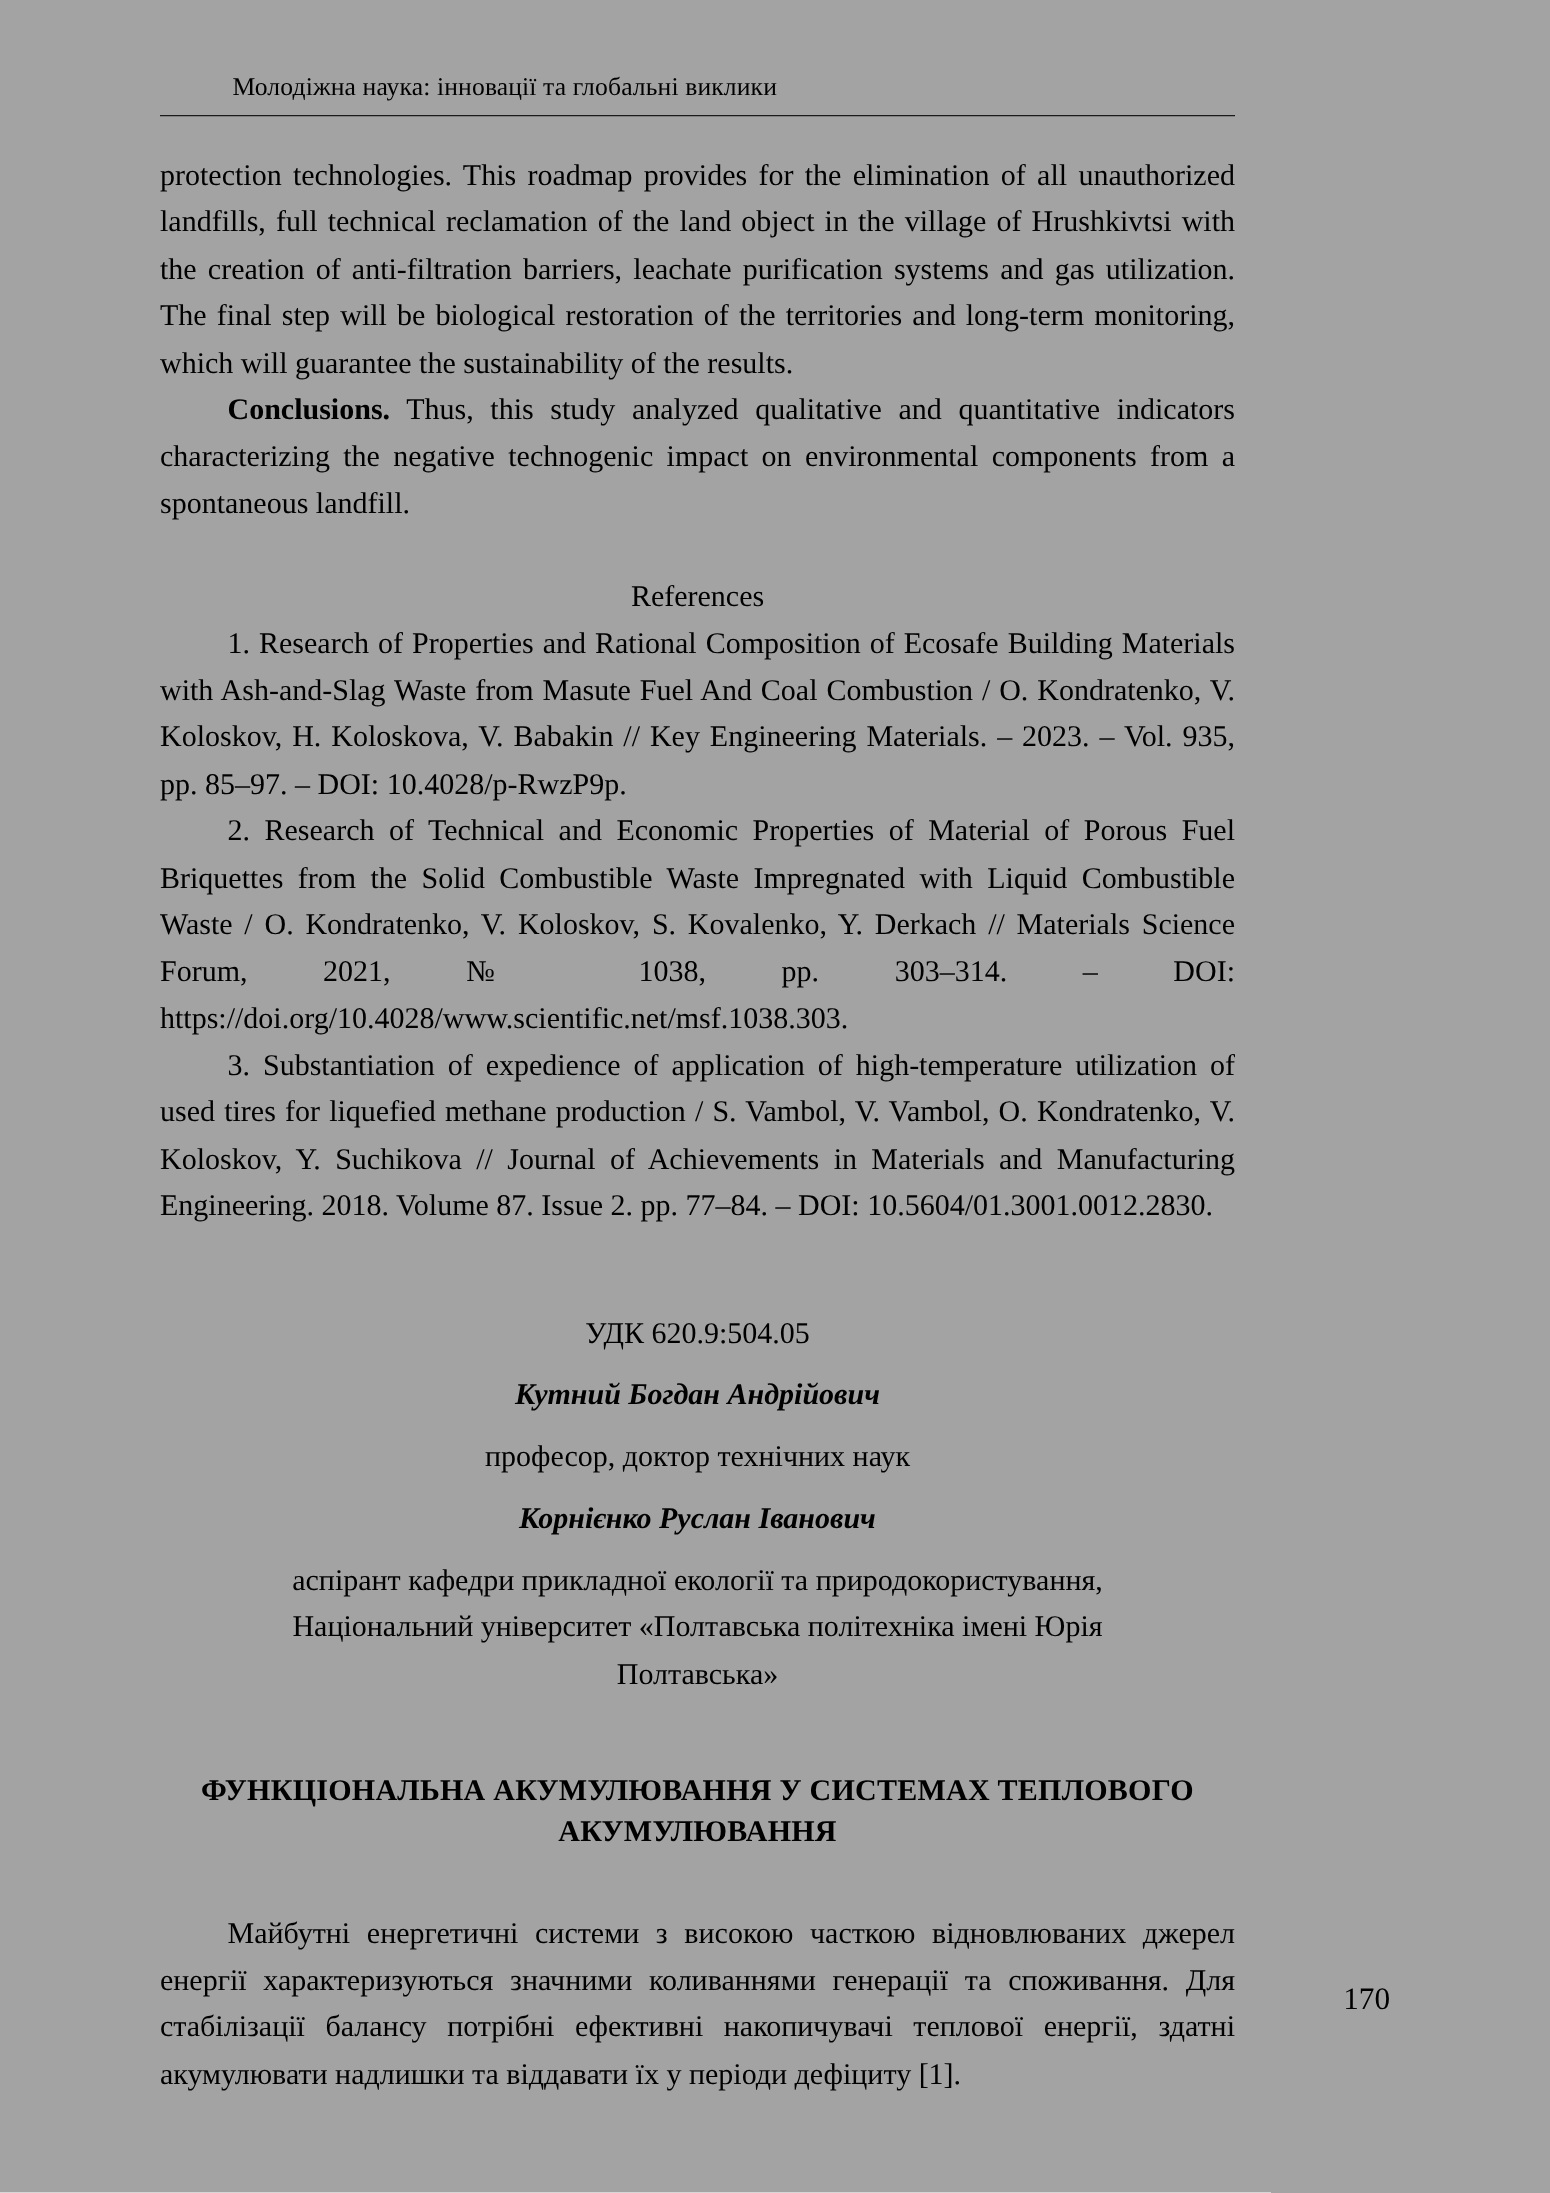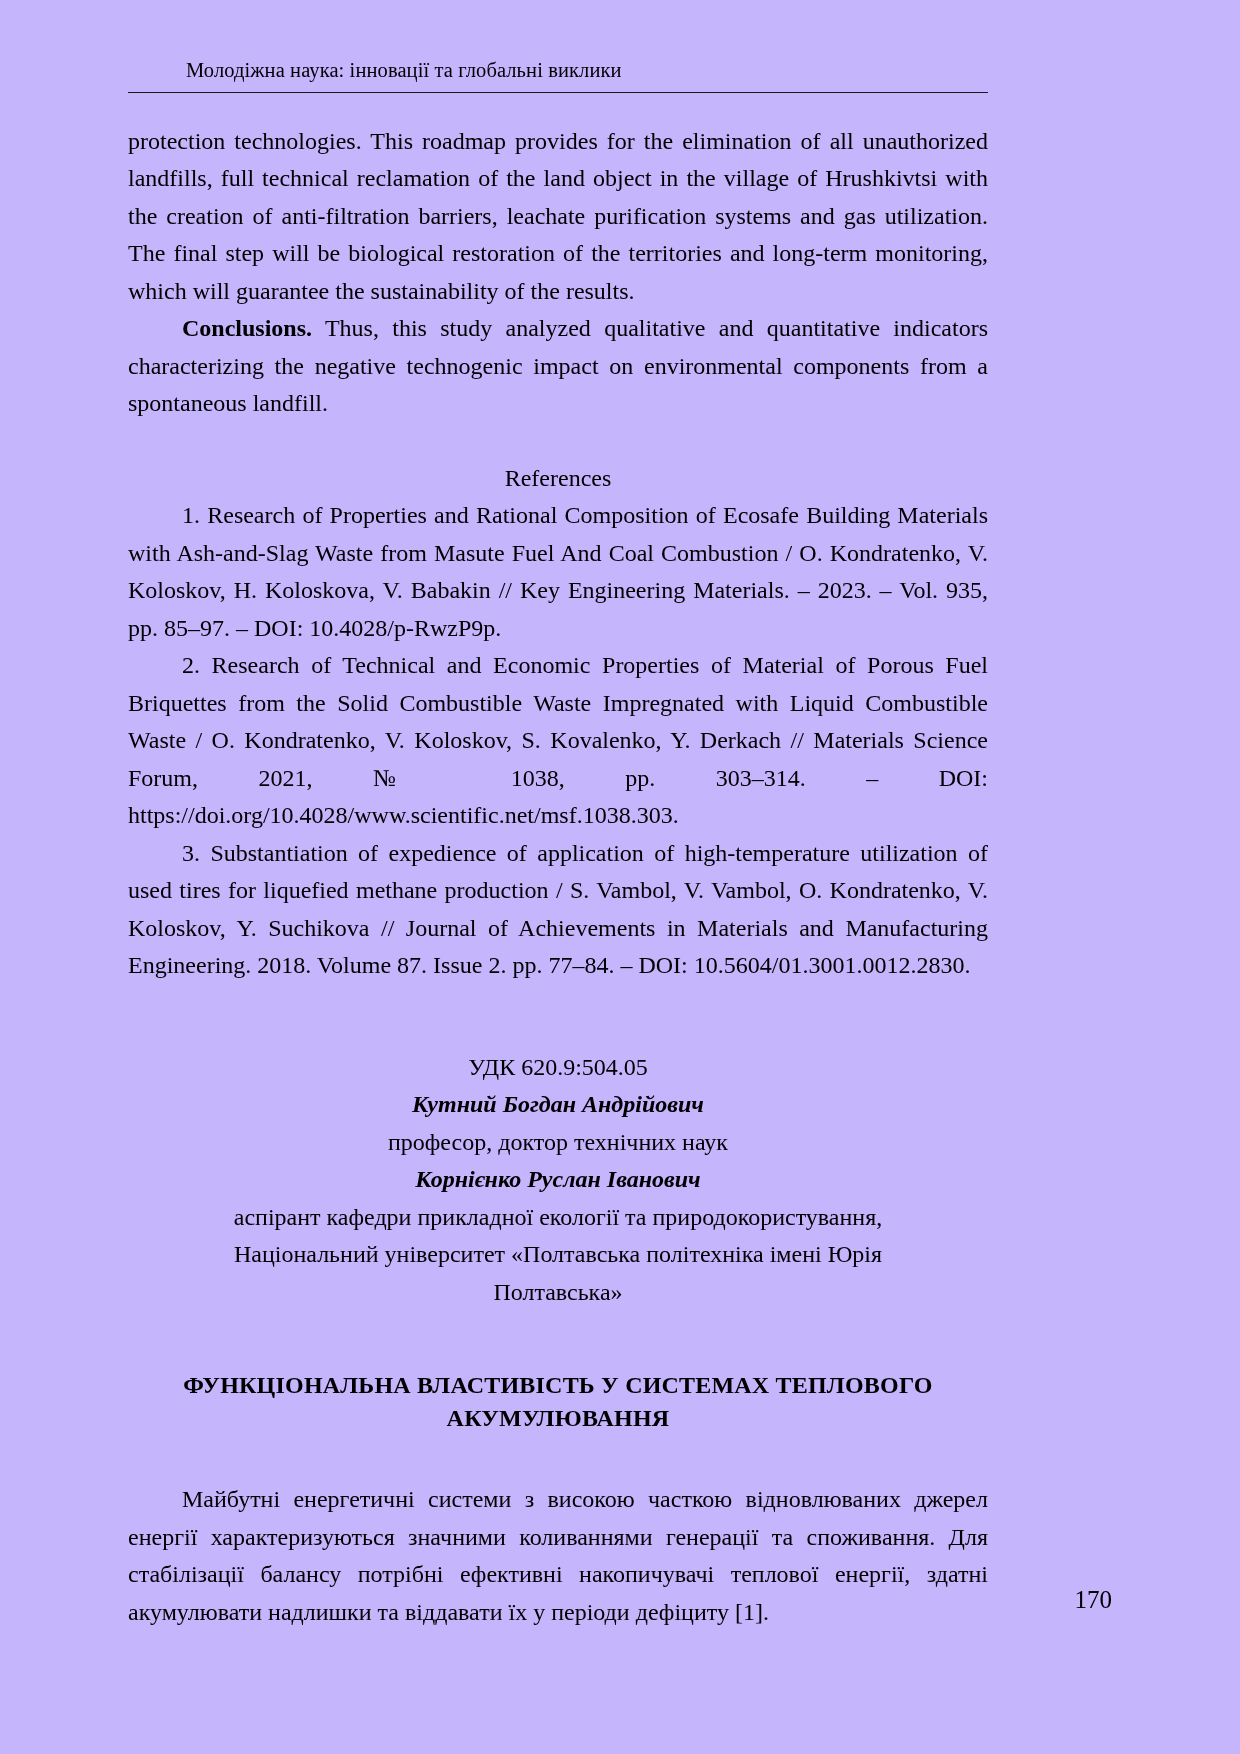--- a/index.html
+++ b/index.html
@@ -5,21 +5,21 @@
   html, body {
     margin: 0;
     padding: 0;
     background: #ffffff;
   }
   .page {
     position: relative;
     width: 1240px;
     height: 1754px;
     margin: 0 auto;
-    background: #c4b5fd;
+    background: #a3a3a3;
     font-family: "Liberation Serif", "DejaVu Serif", serif;
     color: #000000;
     box-sizing: border-box;
   }
   .content {
     position: absolute;
     left: 128px;
     top: 0;
     width: 860px;
   }
@@ -70,21 +70,21 @@
     text-indent: 54px;
   }
   
   .udk {
     margin: 64px 0 0 0;
     font-size: 24px;
     line-height: 37.5px;
     text-align: center;
   }
   .author-name {
-    margin: 0;
+    margin: 12px;
     text-align: center;
     font-size: 24px;
     line-height: 37.5px;
     font-weight: bold;
     font-style: italic;
   }
   .author-role {
     margin: 0;
     text-align: center;
     font-size: 24px;
@@ -147,21 +147,21 @@
     <p class="author-name">Кутний Богдан Андрійович</p>
     <p class="author-role">професор, доктор технічних наук</p>
 
     <p class="author-name">Корнієнко Руслан Іванович</p>
     <p class="author-role">аспірант кафедри прикладної екології та природокористування,</p>
 
     <p class="affiliation">Національний університет «Полтавська політехніка імені Юрія</p>
     <p class="affiliation">Полтавська»</p>
 
     <div class="article-title">
-      <div>ФУНКЦІОНАЛЬНА ВЛАСТИВІСТЬ У СИСТЕМАХ ТЕПЛОВОГО</div>
+      <div>ФУНКЦІОНАЛЬНА АКУМУЛЮВАННЯ У СИСТЕМАХ ТЕПЛОВОГО</div>
       <div>АКУМУЛЮВАННЯ</div>
     </div>
 
     <div class="abstract-block">
       <p class="just indent">Майбутні енергетичні системи з високою часткою відновлюваних джерел енергії характеризуються значними коливаннями генерації та споживання. Для стабілізації балансу потрібні ефективні накопичувачі теплової енергії, здатні акумулювати надлишки та віддавати їх у періоди дефіциту [1].</p>
     </div>
 
   </div>
 
   <div class="page-number">170</div>

